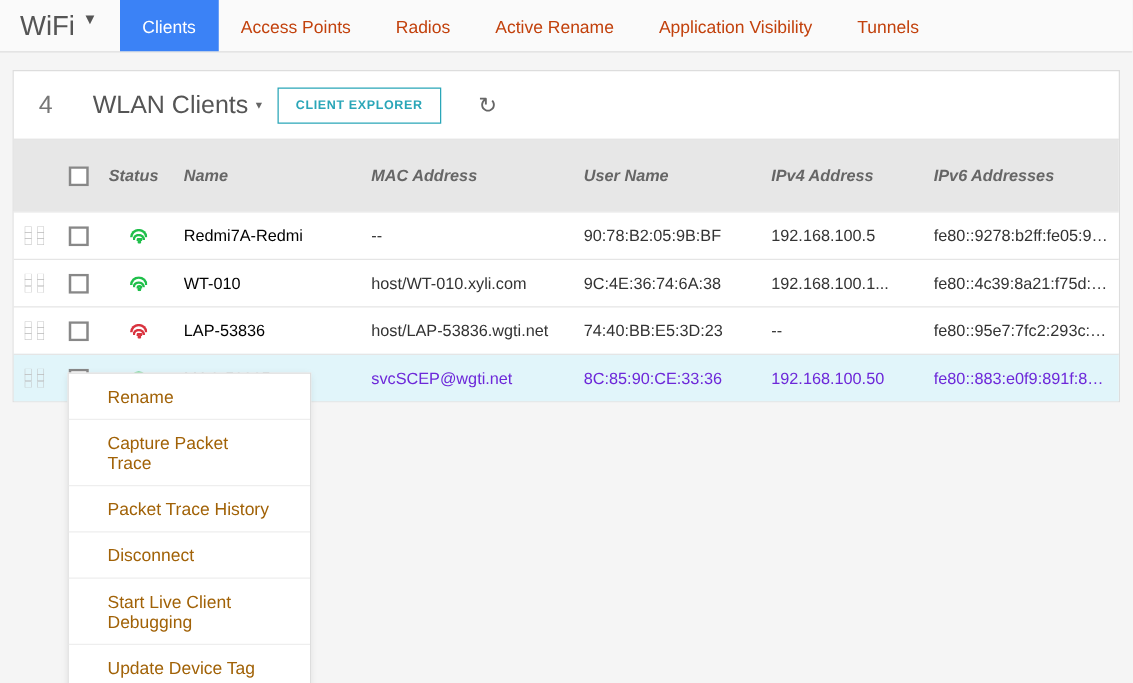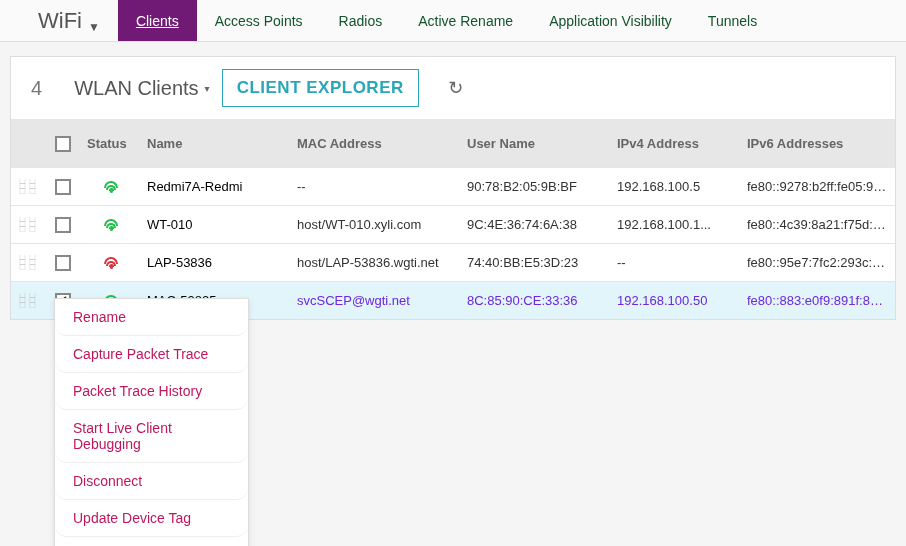--- a/index.html
+++ b/index.html
@@ -15,45 +15,43 @@
     align-items: center;
     background: #fafafa;
     border-bottom: 1px solid #ddd;
     height: 42px;
   }
   .brand {
     font-size: 22px;
     color: #555;
     padding: 0 18px 0 16px;
     display: flex;
-    align-items: flex-end;
+    align-items: flex-start;
     gap: 6px;
     cursor: pointer;
-    margin-left: 22px;
   }
   .brand .caret {
     font-size: 12px;
   }
   .tabs {
     display: flex;
     align-items: stretch;
     height: 100%;
   }
   .tab {
     padding: 0 18px;
     display: flex;
     align-items: center;
-    color: #14532d;
+    color: #c2410c;
     cursor: pointer;
     font-size: 14px;
   }
   .tab.active {
-    background: #701a75;
+    background: #3b82f6;
     color: #fff;
-    text-decoration: underline;
   }
   .panel {
     margin: 14px 10px 0 10px;
     background: #fff;
     border: 1px solid #ddd;
   }
   .panel-header {
     display: flex;
     align-items: center;
     padding: 12px 14px 12px 14px;
@@ -75,21 +73,21 @@
   }
   .panel-title .small-caret {
     font-size: 10px;
     color: #666;
   }
   .explorer-btn {
     border: 1px solid #2aa6b8;
     color: #2aa6b8;
     background: #fff;
     font-weight: 600;
-    font-size: 17px;
+    font-size: 10px;
     letter-spacing: 0.5px;
     padding: 8px 14px;
     cursor: pointer;
   }
   .refresh-btn {
     margin-left: 10px;
     width: 30px;
     height: 30px;
     display: flex;
     align-items: center;
@@ -102,21 +100,22 @@
     display: grid;
     grid-template-columns: 34px 36px 60px 150px 170px 150px 130px 154px;
     align-items: center;
     border-top: 1px solid #e5e5e5;
     font-size: 13px;
   }
   .table-head {
     background: #e7e7e7;
     color: #666;
     font-weight: 600;
-    height: 48px;
+    height: 58px;
+    font-style: italic;
   }
   .row {
     height: 38px;
     background: #fff;
   }
   .row.selected {
     background: #e1f5fa;
   }
   .cell {
     padding: 0 6px;
@@ -159,26 +158,25 @@
   .context-menu {
     position: absolute;
     left: 54px;
     top: 298px;
     width: 195px;
     background: #fff;
     border: 1px solid #ddd;
     box-shadow: 0 2px 6px rgba(0,0,0,0.1);
   }
   .context-item {
-    padding: 10px 18px;
+    padding: 10px 31px;
     font-size: 14px;
-    color: #be185d;
+    color: #a16207;
     cursor: pointer;
     border-bottom: 1px solid #eee;
-    border-radius: 12px;
   }
   .context-item:last-child { border-bottom: none; }
   .head-checkbox-cell, .row-checkbox-cell {
     display:flex; justify-content:center;
   }
   .wifi-stack { display:flex; flex-direction:column; align-items:center; gap:-2px; }
   .arc { width:14px; height:7px; border:2px solid currentColor; border-bottom:none; border-radius: 14px 14px 0 0; }
   .arc.m { width:10px; height:5px; border-radius: 10px 10px 0 0; margin-top:-3px;}
   .arc.s { width:5px; height:3px; border-radius:6px 6px 0 0; margin-top:-2px;}
   .dot { width:3px; height:3px; background: currentColor; border-radius:50%; margin-top:-1px;}
@@ -320,17 +318,17 @@
     <div class="cell muted">192.168.100.50</div>
     <div class="cell muted">fe80::883:e0f9:891f:8c0b</div>
   </div>
     </div>
 </div>
 
 <div class="context-menu" id="context-menu">
     <div class="context-item">Rename</div>
     <div class="context-item">Capture Packet Trace</div>
     <div class="context-item">Packet Trace History</div>
+    <div class="context-item">Disconnect</div>
     <div class="context-item">Start Live Client Debugging</div>
-    <div class="context-item">Disconnect</div>
     <div class="context-item">Update Device Tag</div>
     <div class="context-item"></div>
   </div>
 
 </body></html>

